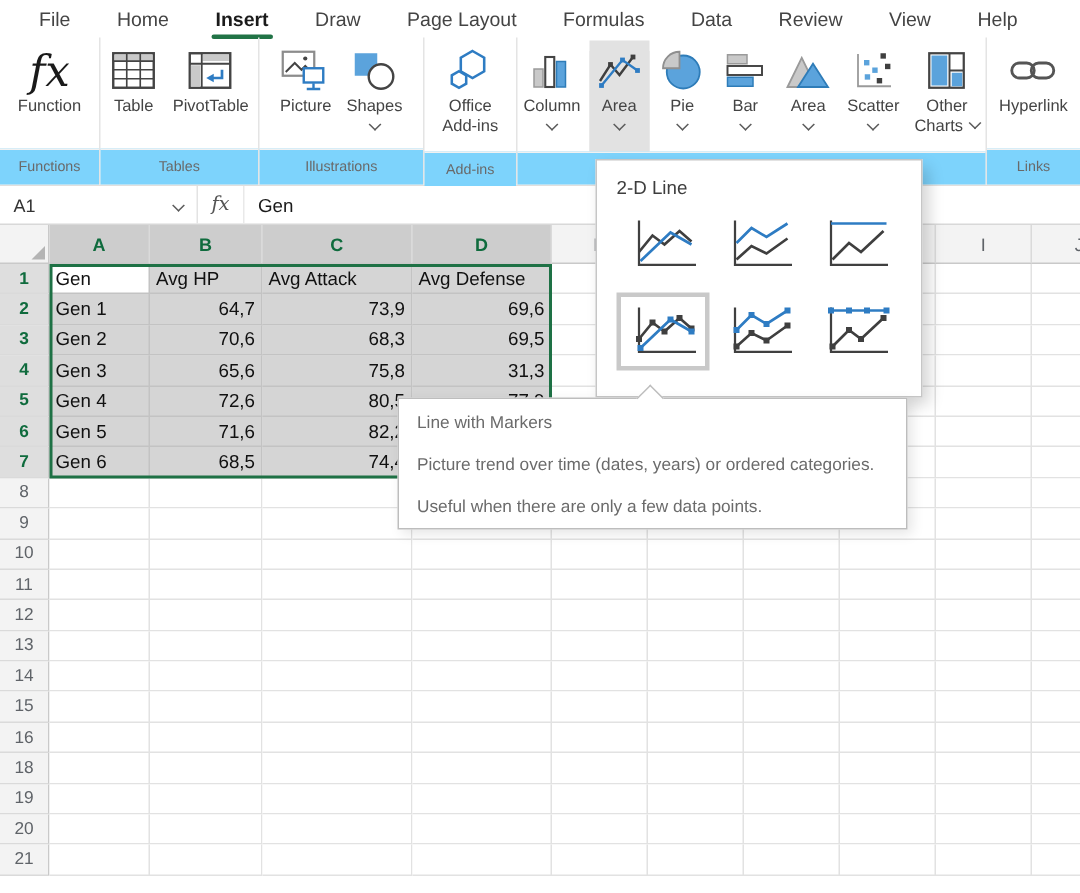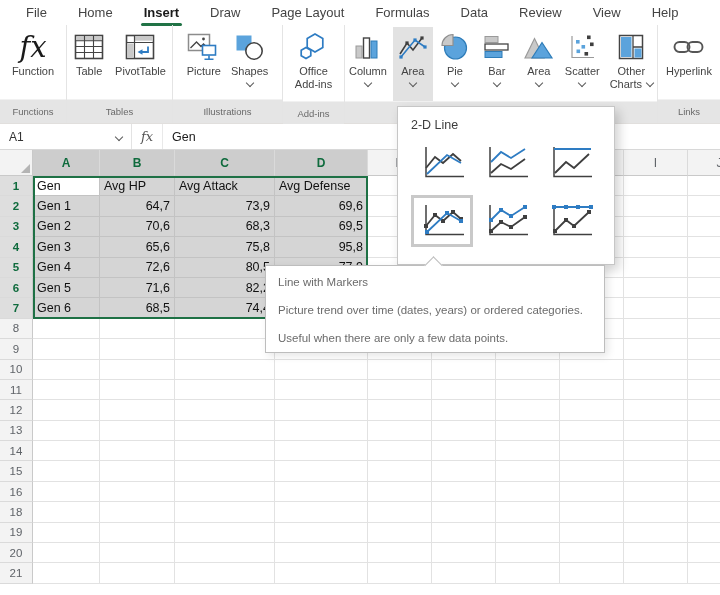--- a/index.html
+++ b/index.html
@@ -23,21 +23,21 @@
   .rbtns{flex:1;display:flex;justify-content:center;align-items:stretch;gap:2px;padding-top:2px;}
   .rbtn{display:flex;flex-direction:column;align-items:center;padding:2px 4px 0;min-width:32px;cursor:default;}
   .rbtn.active{background:#e2e2e2;box-shadow:0 7px 0 #e2e2e2;}
   .ricon{height:36px;display:flex;align-items:center;justify-content:center;}
   .rlbl{font-size:11px;color:#444;text-align:center;line-height:12.5px;white-space:nowrap;}
   .rchev{height:11px;display:flex;align-items:center;justify-content:center;}
   .chev{width:5px;height:5px;border-right:1.4px solid #5a5a5a;border-bottom:1.4px solid #5a5a5a;
         transform:rotate(45deg);display:inline-block;}
   .chev.inline{margin-left:5px;margin-bottom:2px;}
   .glabel{height:24px;line-height:23px;text-align:center;font-size:9.5px;color:#696969;
-          background:#e5e5e5;border-top:1px solid #f1f1f1;box-sizing:border-box;}
+          background:#7dd3fc;border-top:1px solid #f1f1f1;box-sizing:border-box;}
   .fxglyph{font-family:"DejaVu Serif","Liberation Serif",serif;font-style:italic;font-size:29px;color:#1a1a1a;}
 
   
   #formulabar{position:absolute;top:124px;left:0;width:720px;height:26px;background:#fff;
               border-bottom:1px solid #d8d8d8;display:flex;align-items:stretch;box-sizing:border-box;}
   .namebox{width:132px;display:flex;align-items:center;padding:0 9px;border-right:1px solid #e3e3e3;
            font-size:12px;color:#333;box-sizing:border-box;}
   .namebox .nbv{flex:1;}
   .fxbox{width:30px;display:flex;align-items:center;justify-content:center;border-right:1px solid #e9e9e9;}
   .fxsm{font-family:"DejaVu Serif","Liberation Serif",serif;font-style:italic;font-size:13px;color:#555;}
@@ -403,21 +403,21 @@
         <div class="cell" style="width: 64px;"></div>
         <div class="cell" style="width: 64px;"></div>
         <div class="cell" style="width: 64px;"></div>
         <div class="cell" style="width: 64px;"></div>
       </div>
       <div class="srow">
         <div class="rhdr sel">4</div>
         <div class="cell sel" style="width: 67px;">Gen 3</div>
         <div class="cell sel num" style="width: 75px;">65,6</div>
         <div class="cell sel num" style="width: 100px;">75,8</div>
-        <div class="cell sel num" style="width: 93px;">95,8</div>
+        <div class="cell sel num" style="width: 93px;">31,3</div>
         <div class="cell" style="width: 64px;"></div>
         <div class="cell" style="width: 64px;"></div>
         <div class="cell" style="width: 64px;"></div>
         <div class="cell" style="width: 64px;"></div>
         <div class="cell" style="width: 64px;"></div>
         <div class="cell" style="width: 64px;"></div>
       </div>
       <div class="srow">
         <div class="rhdr sel">5</div>
         <div class="cell sel" style="width: 67px;">Gen 4</div>

